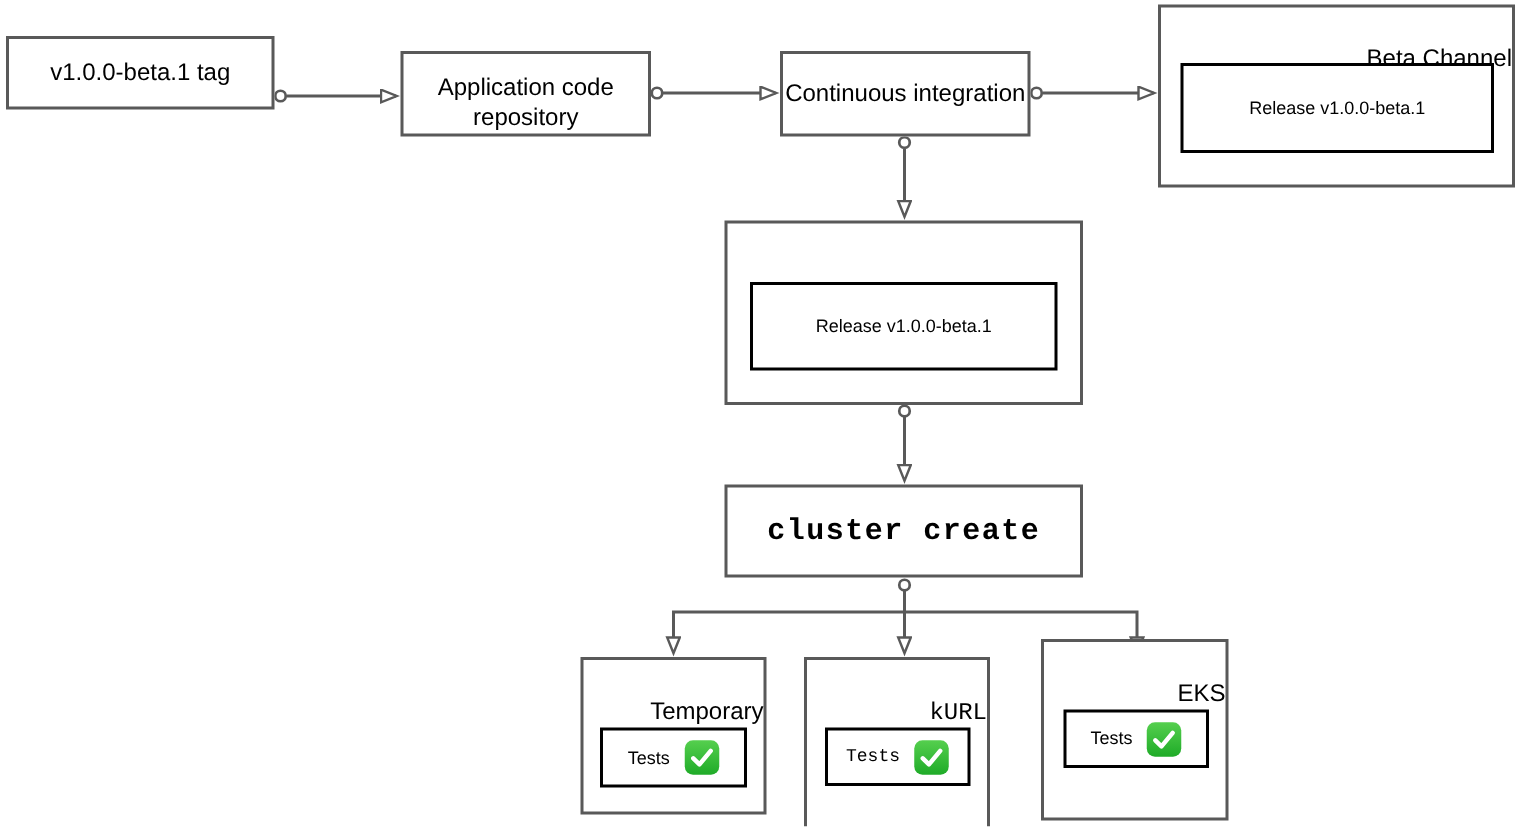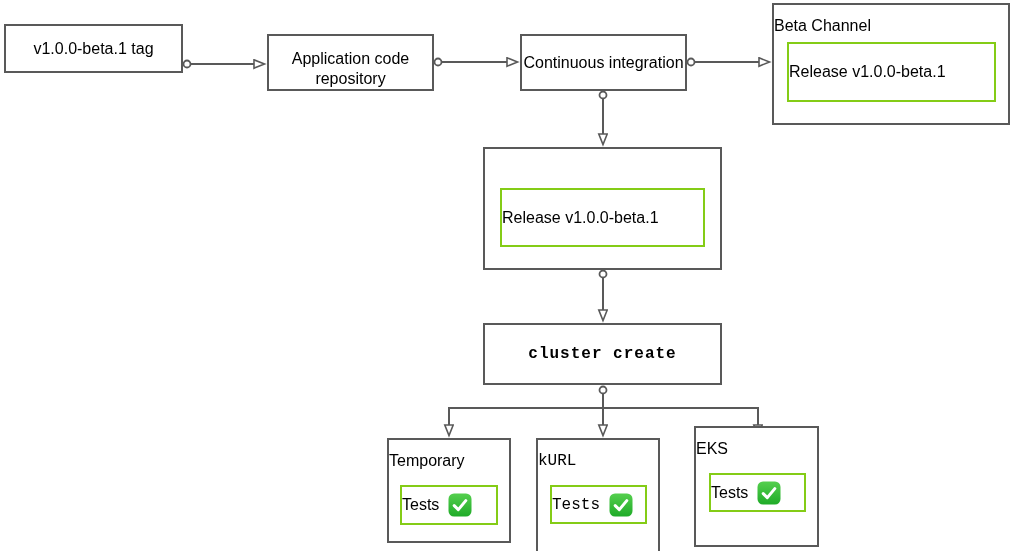--- a/index.html
+++ b/index.html
@@ -30,38 +30,39 @@
     font-size: 16px;
     line-height: 1.25;
     color: #000000;
   }
   .group {
     align-items: flex-start;
     justify-content: flex-start;
   }
   .group-title {
     width: 100%;
-    text-align: left;
-    padding-top: 11px;
+    text-align: right;
+    padding-top: 25px;
     font-size: 16px;
   }
   .inner {
     position: absolute;
     box-sizing: border-box;
     background: #ffffff;
-    border: 2px solid #84cc16;
+    border: 2px solid #000000;
     display: flex;
     align-items: center;
+    justify-content: center;
     text-align: center;
-    font-size: 16px;
+    font-size: 12px;
   }
   .mono {
     font-family: "Liberation Mono", "DejaVu Sans Mono", monospace;
     font-weight: bold;
-    font-size: 16px;
+    font-size: 20px;
     letter-spacing: 1px;
   }
   .tests-inner { gap: 9px; }
   .check-icon { display: inline-block; width: 24px; height: 24px; flex: 0 0 auto; }
 </style>
 </head>
 <body>
 
 <div class="canvas">
 

